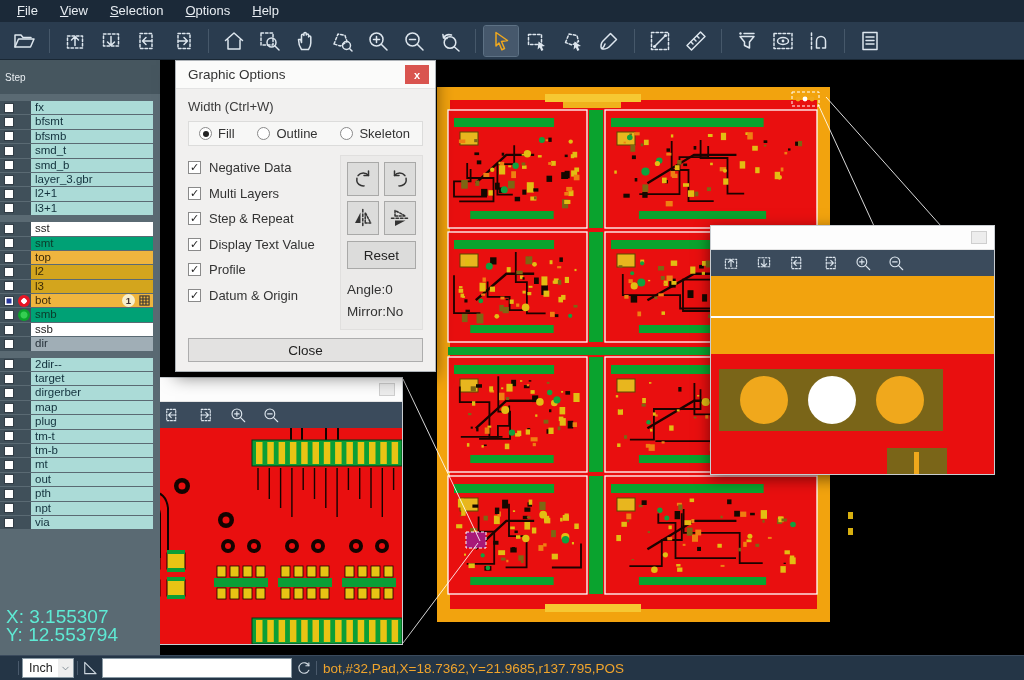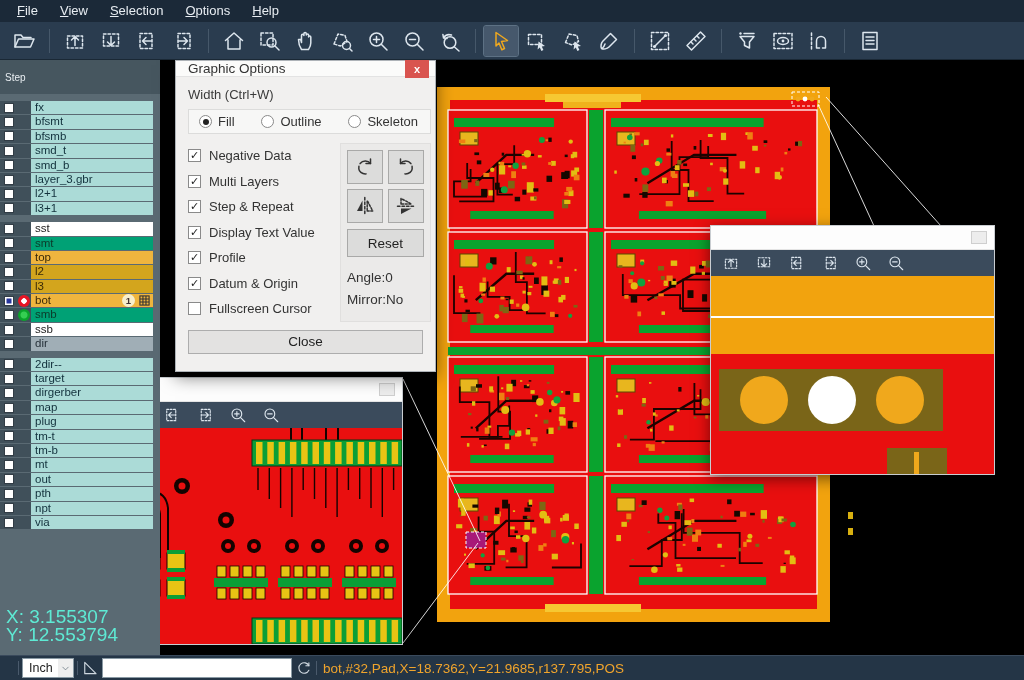--- a/index.html
+++ b/index.html
@@ -67,25 +67,25 @@
   .win-title { height:24px; background:#fdfdfd; border-bottom:1px solid #e4e4e4; display:flex;
     align-items:center; justify-content:flex-end; padding-right:7px; }
   .win-btn { width:16px; height:13px; background:#ededed; border:1px solid #cfcfcf; }
   .fw-toolbar { height:26px; background:#3b4b5c; display:flex; align-items:center; gap:11px; padding-left:9px; }
   .fw-toolbar .tbtn { width:22px; height:22px; margin:0; }
   .fw-content { position:relative; overflow:hidden; }
 
   
   .dlg { position:absolute; left:175px; top:60px; width:261px; height:312px; background:#f1f0ef;
     border:1px solid #aeb3b8; box-shadow:0 5px 16px rgba(0,0,0,.5); z-index:6; font-size:13px; color:#333; }
-  .dlg-title { height:16px; background:#fbfbfa; border-bottom:1px solid #e3e3e3; display:flex;
+  .dlg-title { height:28px; background:#fbfbfa; border-bottom:1px solid #e3e3e3; display:flex;
     align-items:center; padding:0 6px 0 12px; font-size:13.5px; color:#333; }
   .dlg-close { margin-left:auto; width:24px; height:19px; background:#d9544f; color:#fff;
     font-size:11px; display:flex; align-items:center; justify-content:center; font-weight:bold; }
-  .dlg-body { padding:6px 4px 0 12px; }
+  .dlg-body { padding:6px 12px 0 12px; }
   .dlg-wlabel { margin-top:4px; font-size:13px; color:#3a3a3a; }
   .groupbox { margin-top:7px; height:25px; background:#f7f7f6; border:1px solid #dcdcdb;
     display:flex; align-items:center; padding:0 12px 0 10px; justify-content:space-between; }
   .radio-item { display:flex; align-items:center; gap:6px; }
   .rdo { width:13px; height:13px; border-radius:50%; background:#fff; border:1px solid #8a8a8a;
     display:flex; align-items:center; justify-content:center; }
   .rdo.on::after { content:""; width:6px; height:6px; border-radius:50%; background:#222; }
   .dlg-main { display:flex; margin-top:9px; }
   .chk-col { width:152px; }
   .chk-row { height:25.5px; display:flex; align-items:center; gap:8px; }
@@ -1330,24 +1330,20 @@
               <span>Display Text Value</span>
             </div>
             <div class="chk-row">
               <span class="chk">✓</span>
               <span>Profile</span>
             </div>
             <div class="chk-row">
               <span class="chk">✓</span>
               <span>Datum &amp; Origin</span>
             </div>
-            <div class="chk-row">
-              <span class="chk"></span>
-              <span>Fullscreen Cursor</span>
-            </div>
           </div>
         <div class="right-panel">
           <div class="tr-grid">
               <span class="tr-btn">
                 <svg class="ic" viewBox="0 0 24 24">
                   <path d="M17.5 8.5 A6.5 6.5 0 1 0 18.8 13" stroke-dasharray="12 3 12 40"></path>
                   <path d="M17.5 4 V8.5 H13"></path>
                 </svg>
               </span>
               <span class="tr-btn">

